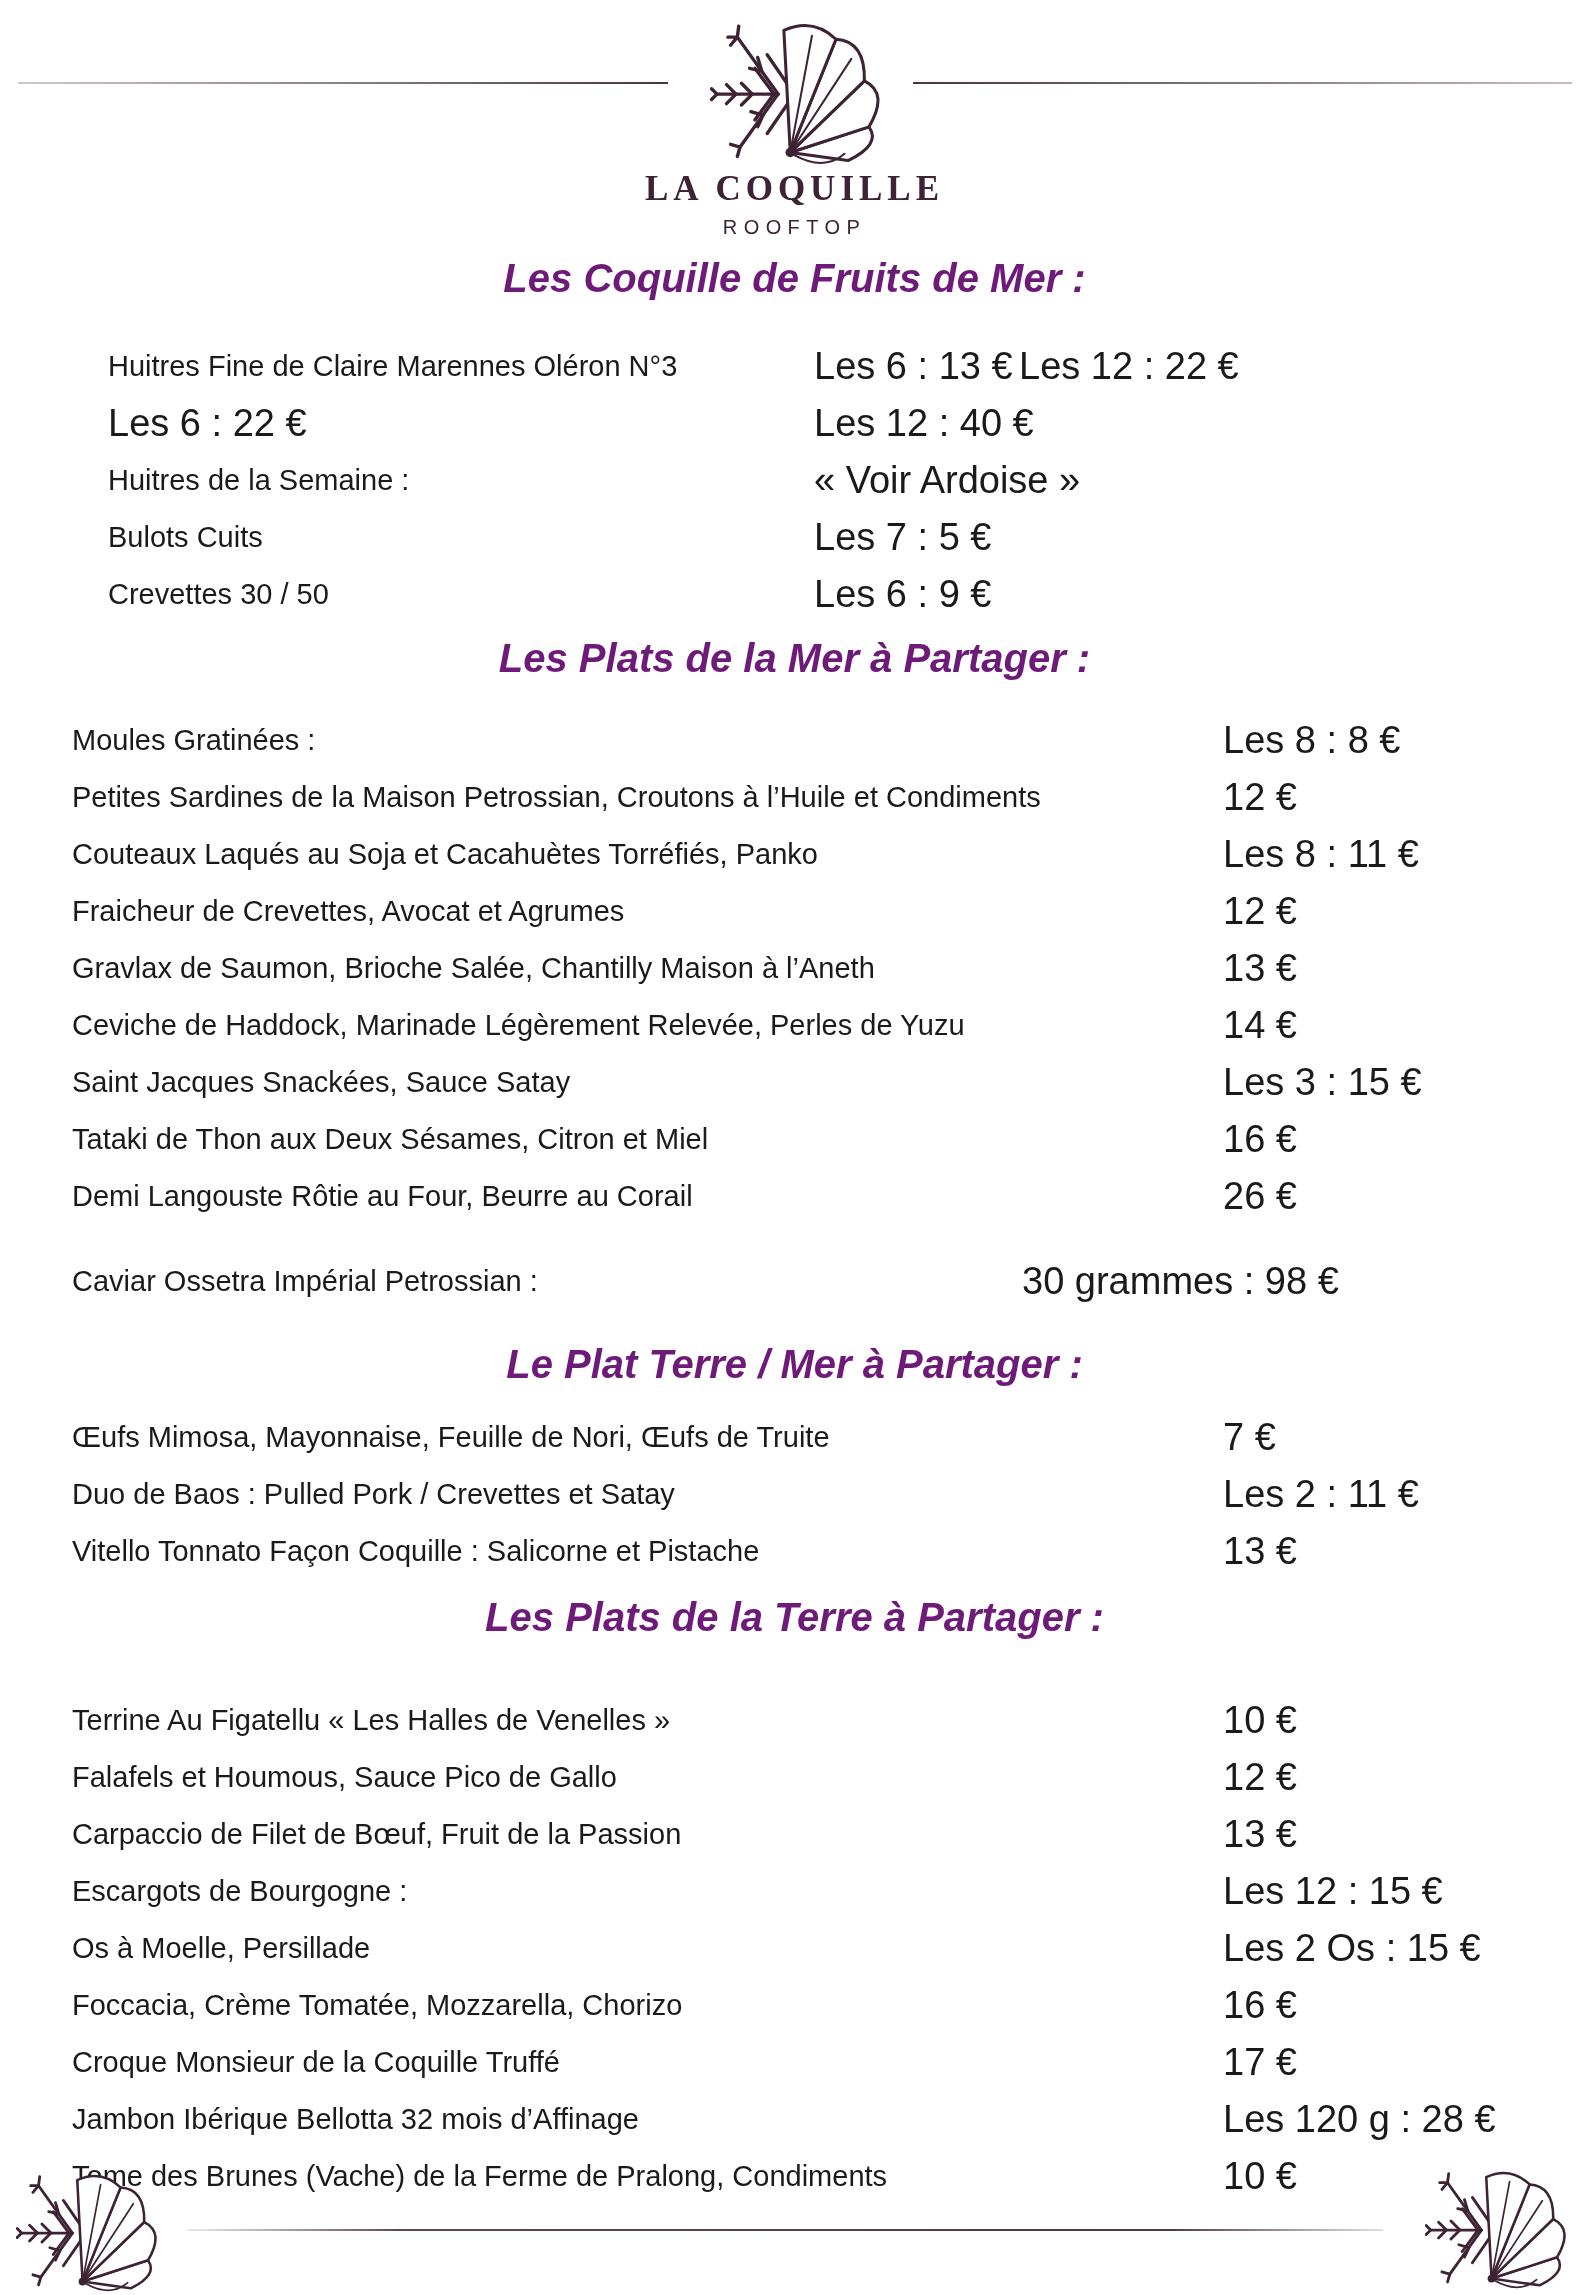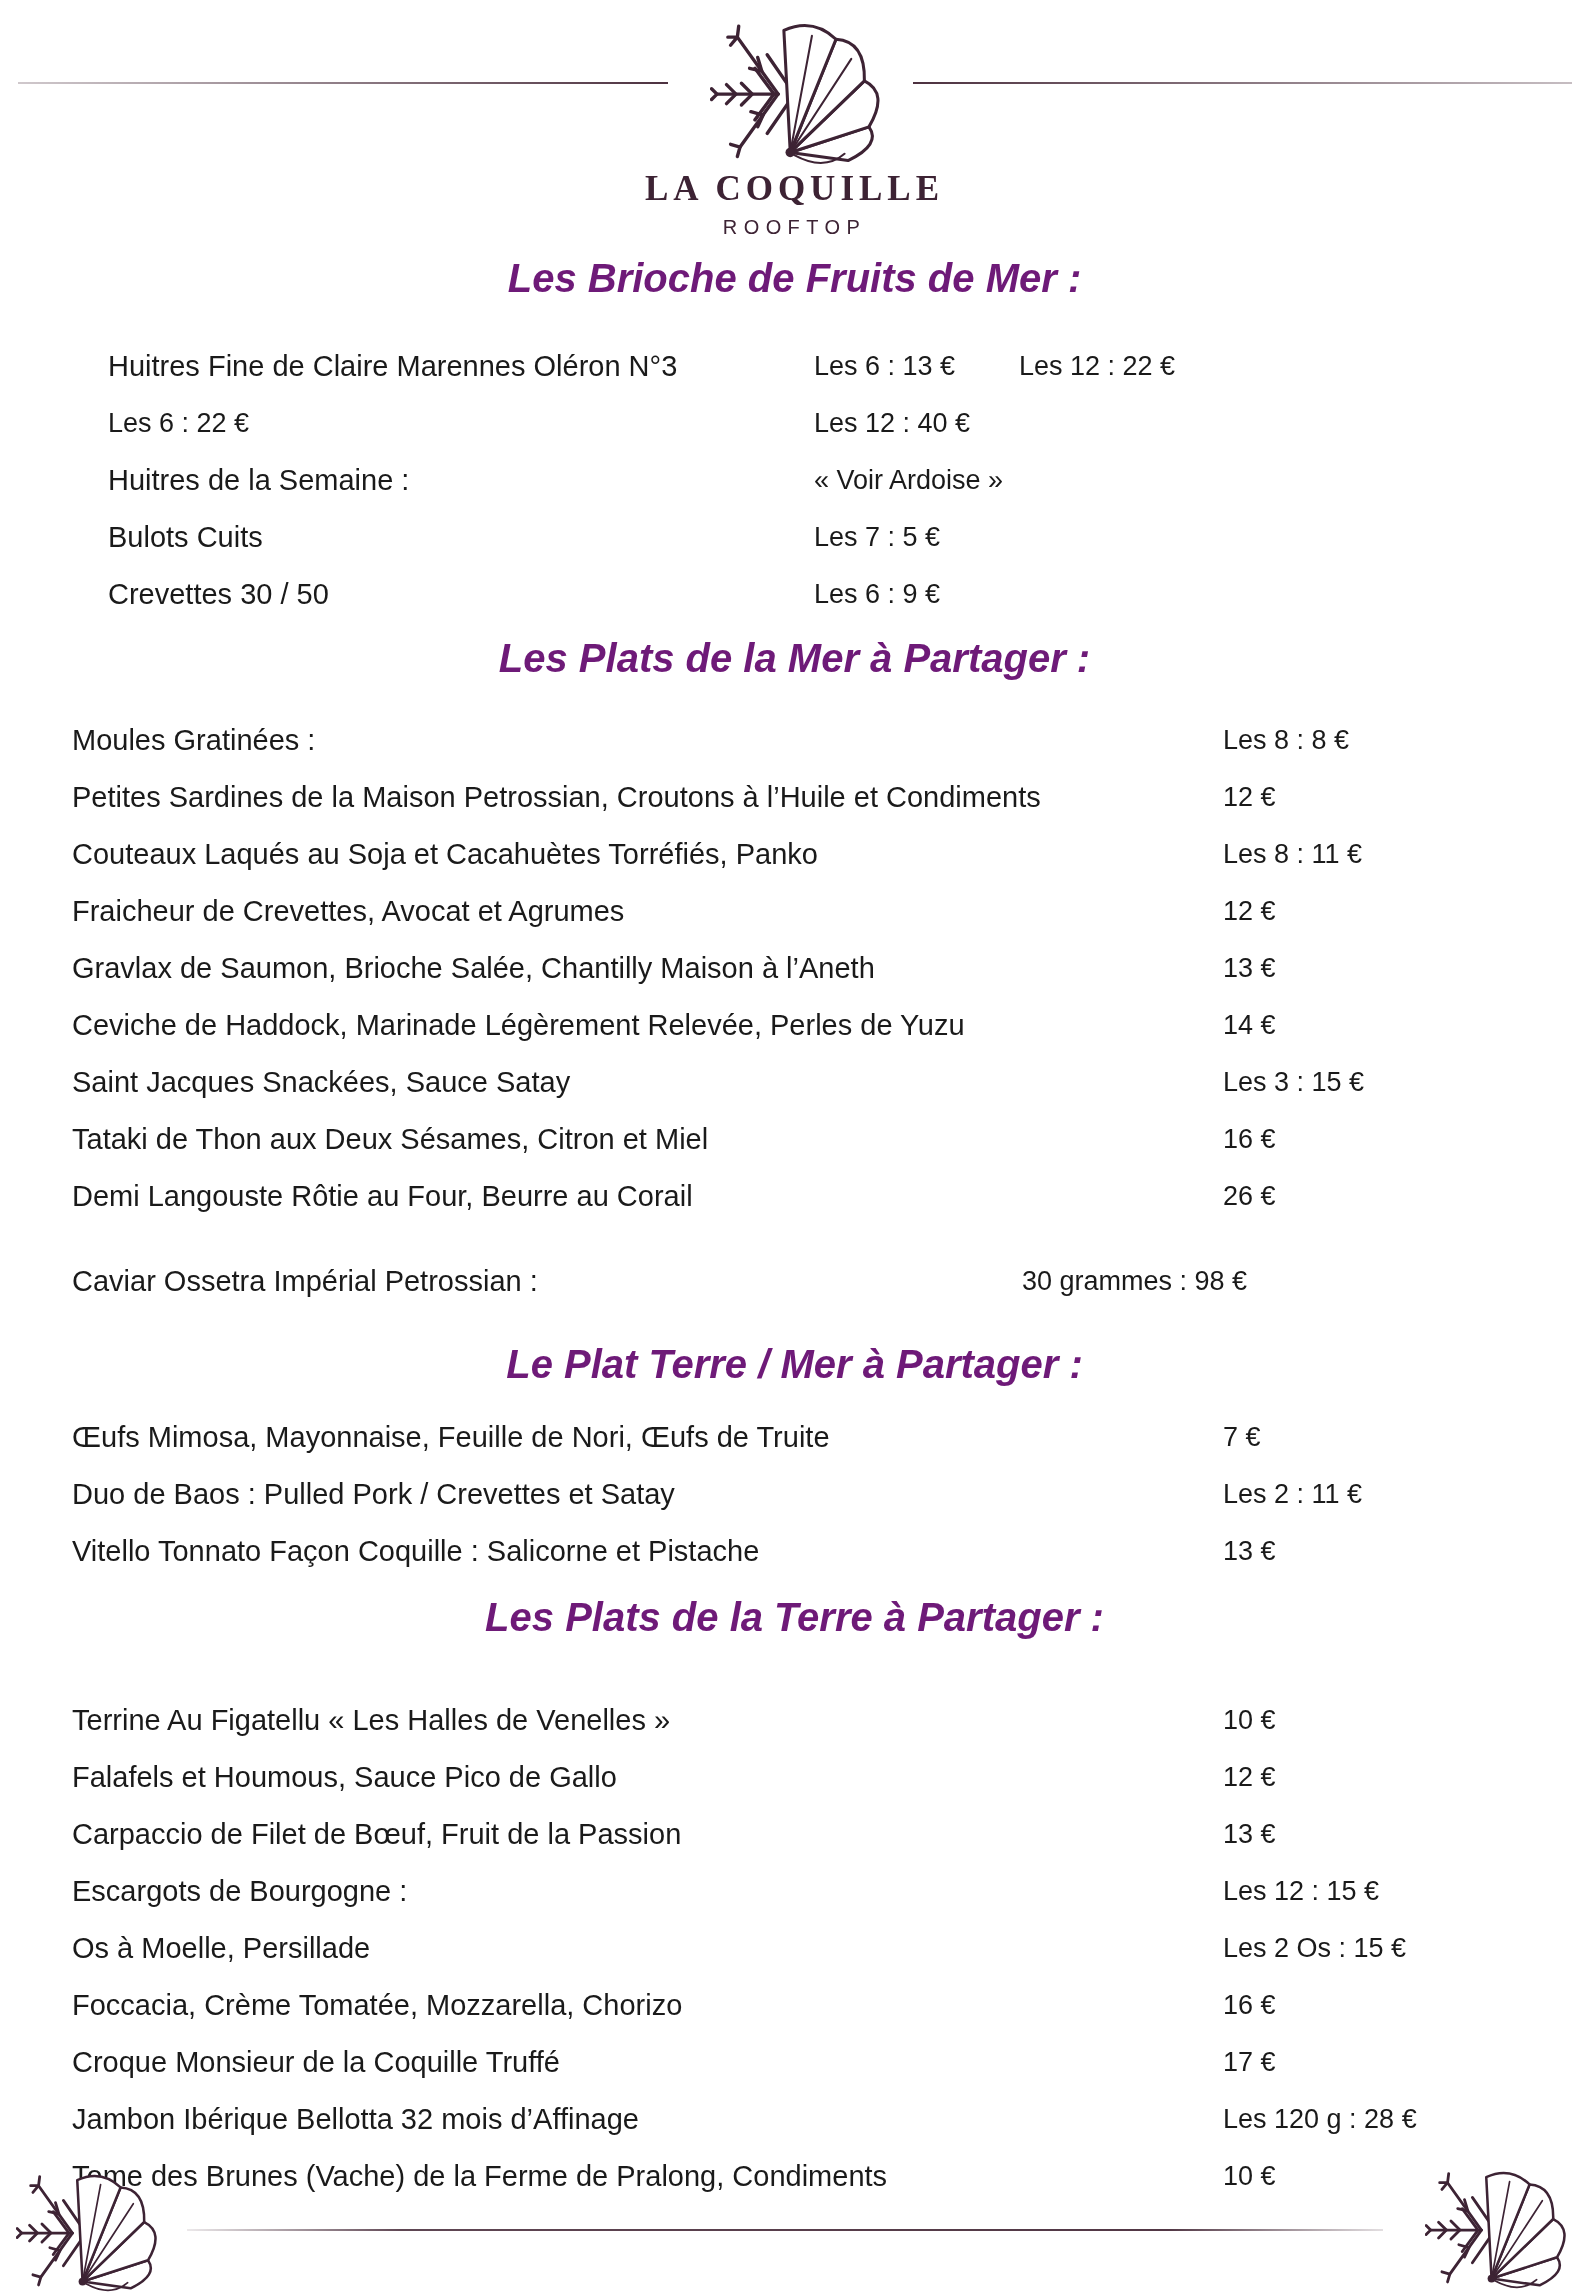--- a/index.html
+++ b/index.html
@@ -31,21 +31,21 @@
   .menu-section:nth-of-type(1) .section-title{margin-top:15.5px;margin-bottom:34px}
   .menu-section:nth-of-type(2) .section-title{margin-top:10.6px;margin-bottom:28px}
   .menu-section:nth-of-type(3) .section-title{margin-top:29px;margin-bottom:19px}
   .menu-section:nth-of-type(4) .section-title{margin-top:12px;margin-bottom:49px}
 
   .menu-row{display:grid;grid-template-columns:1151px 1fr;padding-left:72px;
     height:57px;align-items:center;font-size:29px;white-space:nowrap}
   .menu-section.cols3 .menu-row{grid-template-columns:706px 205px 1fr;padding-left:108px}
   .menu-section:nth-of-type(2) .menu-row:last-child{margin-top:28px;grid-template-columns:950px 1fr}
   .item-name{overflow:visible}
-  .item-price{font-size:27px}
+  .item-price{font-size:38px}
 
   
   .logo-corner{position:absolute;width:141px;height:130px}
   .logo-corner.left{left:15.5px;top:2163px}
   .logo-corner.right{left:1425px;top:2160px}
 
   .svg-defs{position:absolute;width:0;height:0;overflow:hidden}
 </style>
 </head>
 <body>
@@ -91,21 +91,21 @@
 <header class="menu-header">
   <svg class="logo-top" viewBox="0 0 250 230">
     <use href="#coquille-logo"></use>
   </svg>
   <div class="brand-name">LA COQUILLE</div>
   <div class="brand-sub">ROOFTOP</div>
 </header>
 
 <main class="menu-sections">
     <section class="menu-section cols3">
-      <h2 class="section-title">Les Brioche de Fruits de Mer :</h2>
+      <h2 class="section-title">Les Coquille de Fruits de Mer :</h2>
       <div class="menu-row">
         <span class="item-name">Huitres Fine de Claire Marennes Oléron N°3</span>
         <span class="item-price">Les 6 : 13 €</span>
         <span class="item-price">Les 12 : 22 €</span>
       </div>
       <div class="menu-row">
         <span class="item-price">Les 6 : 22 €</span>
         <span class="item-price">Les 12 : 40 €</span>
       </div>
       <div class="menu-row">

